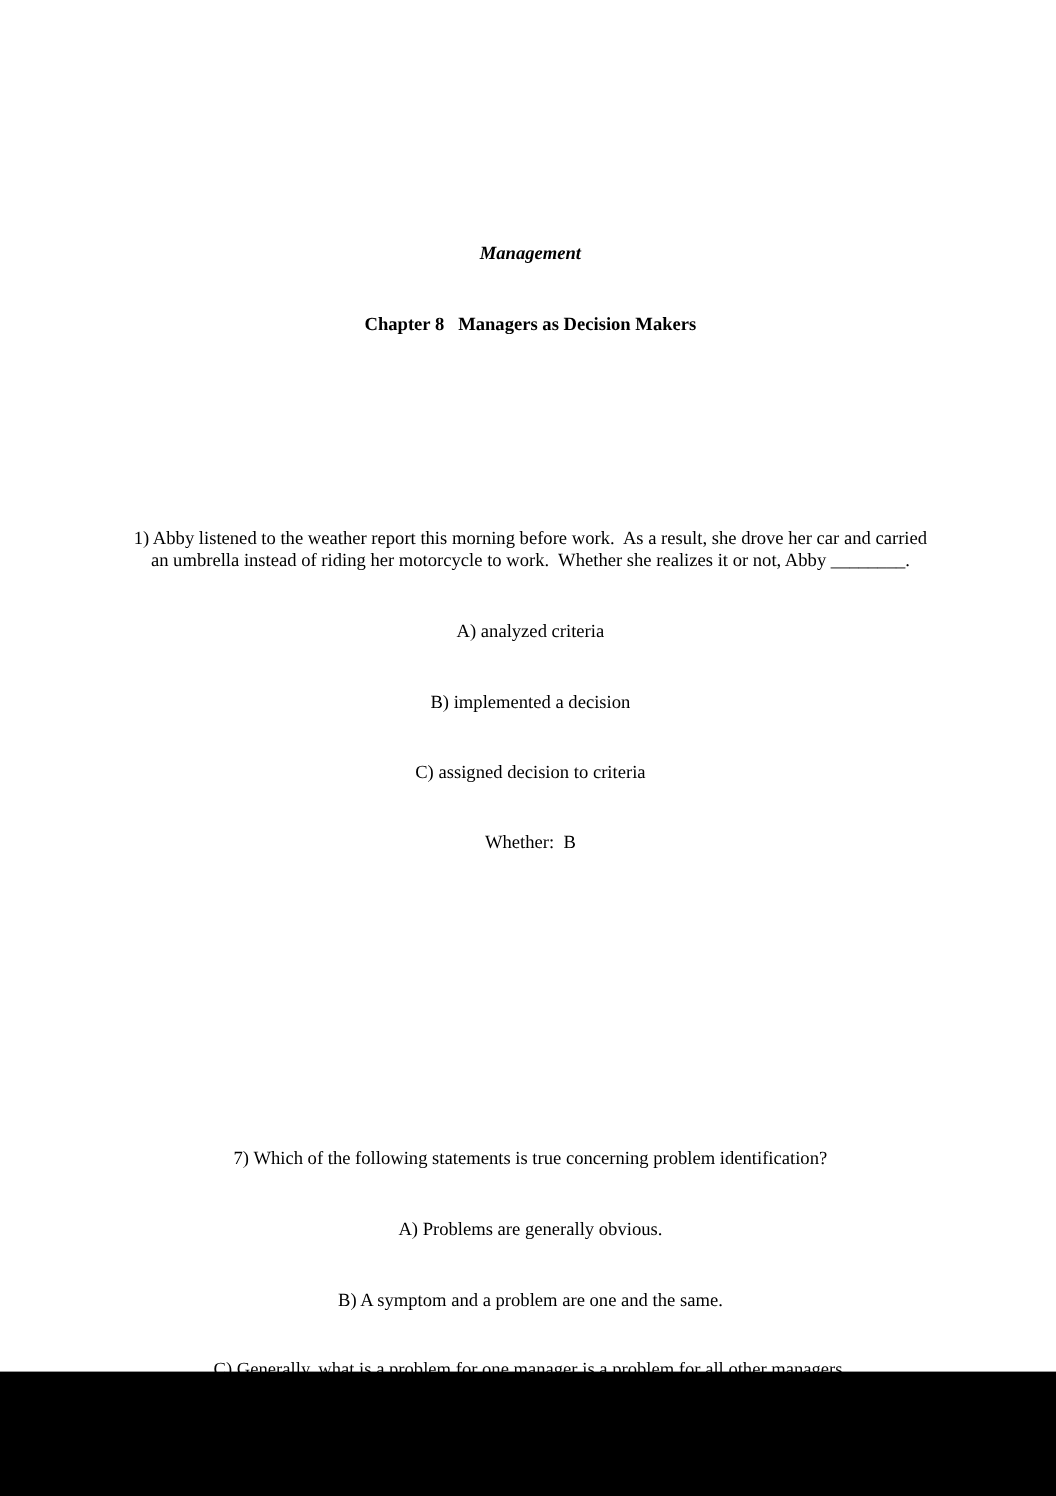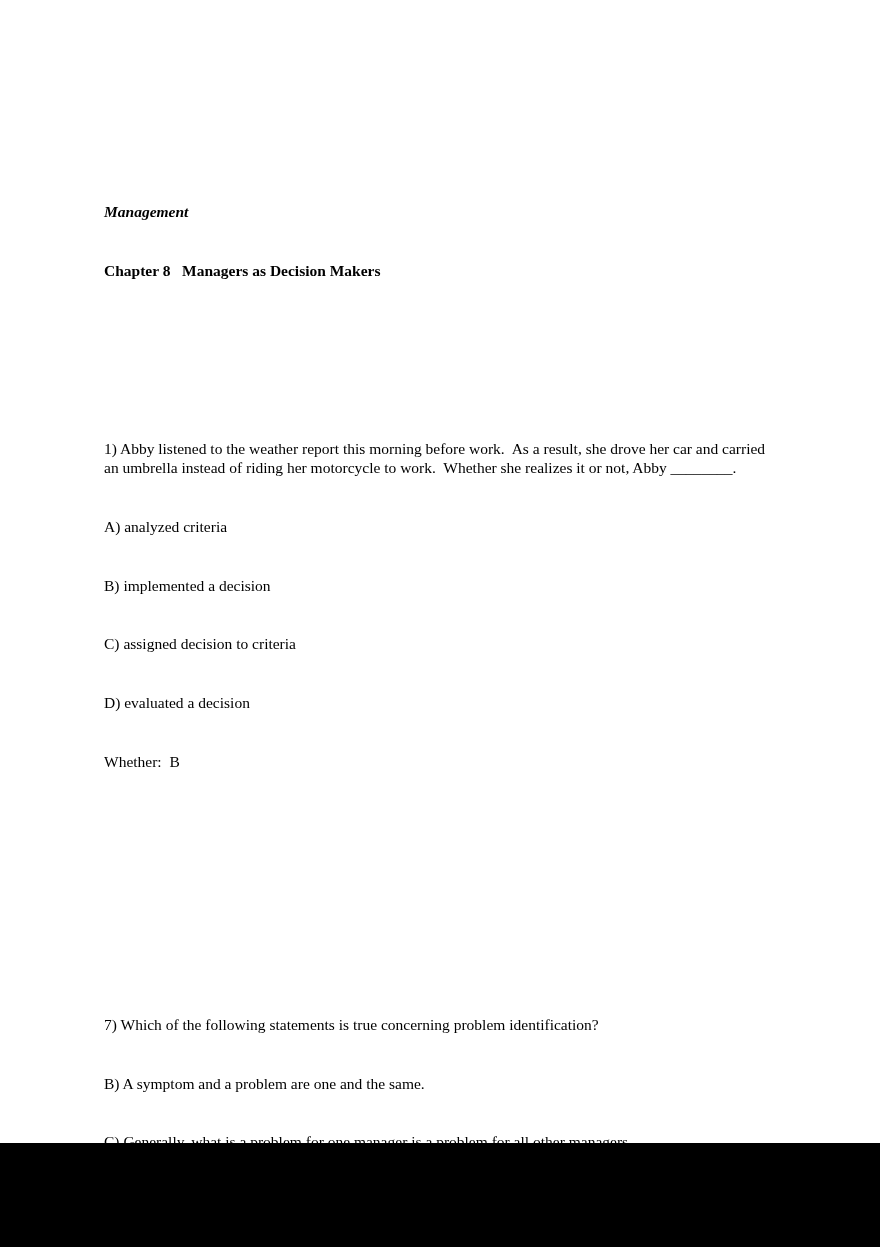--- a/index.html
+++ b/index.html
@@ -1,15 +1,15 @@
 <!DOCTYPE html>
 <html><head>
 <meta charset="utf-8">
 <style>
-  * { margin: 0; padding: 0; box-sizing: border-box; }
+  * { margin: 0; padding: 0; box-sizing: border-box; text-align: center; }
   html, body { width: 880px; background: #ffffff; }
   body { font-family: "Liberation Serif", "DejaVu Serif", serif; color: #000000; }
 
   .page {
     position: relative;
     width: 880px;
     height: 1247px;
     background: #ffffff;
     overflow: hidden;
   }
@@ -51,26 +51,26 @@
     <div class="doc-header">
       <div class="course-title">Management</div>
       <div class="chapter-title">Chapter 8   Managers as Decision Makers</div>
     </div>
 
     <div class="question q1">
       <p>1) Abby listened to the weather report this morning before work.  As a result, she drove her car and carried an umbrella instead of riding her motorcycle to work.  Whether she realizes it or not, Abby ________.</p>
       <p>A) analyzed criteria</p>
       <p>B) implemented a decision</p>
       <p>C) assigned decision to criteria</p>
-      <p>D) evaluated a decision</p>
       <p>Whether:  B</p>
     </div>
 
     <div class="question q2">
       <p>7) Which of the following statements is true concerning problem identification?</p>
+      <p>A) Problems are generally obvious.</p>
       <p>B) A symptom and a problem are one and the same.</p>
       <p>C) Generally, what is a problem for one manager is a problem for all other managers.</p>
       
       
     </div>
 
     
 
   </div>
 

